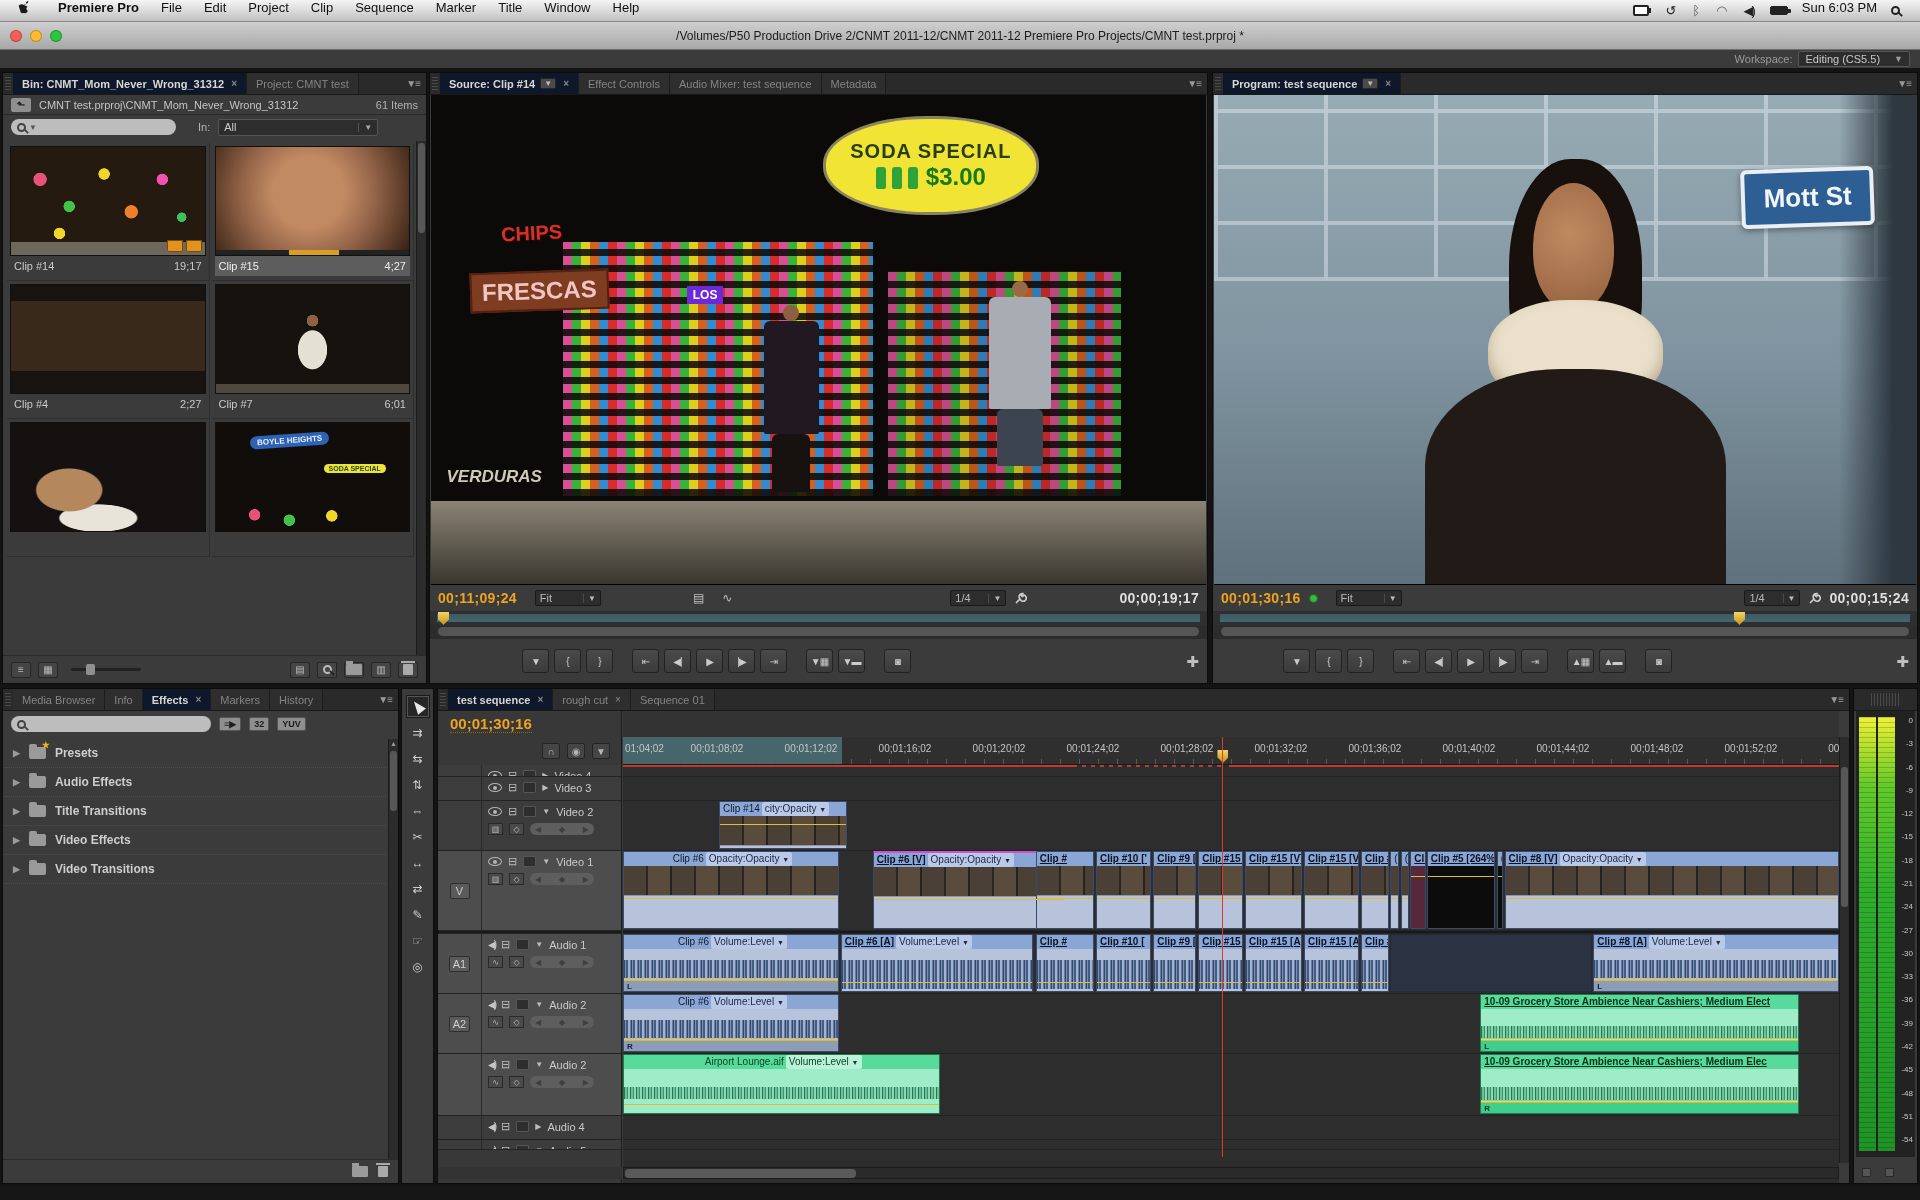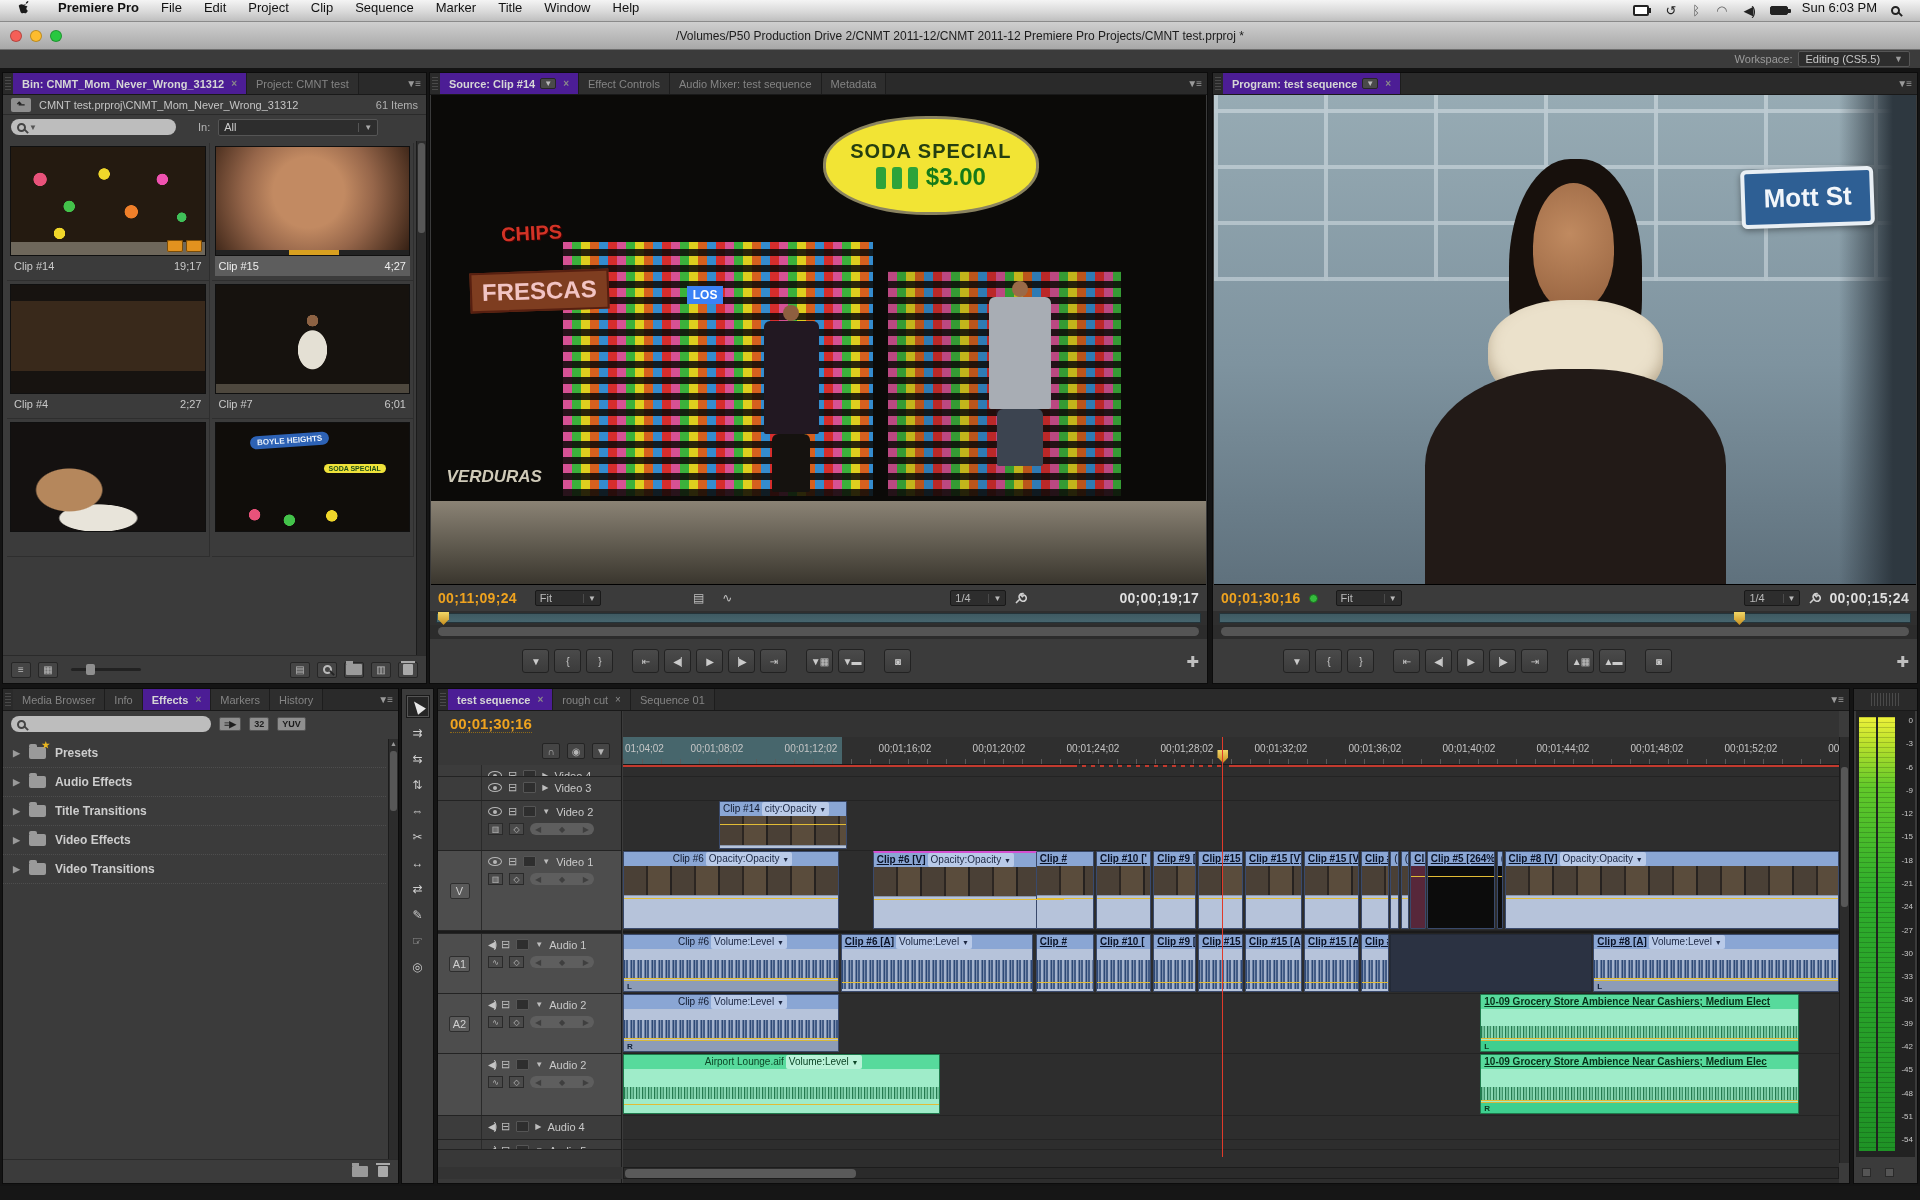--- a/index.html
+++ b/index.html
@@ -30,21 +30,21 @@
 
 
 .wsbar{position:absolute;left:0;top:50px;width:1920px;height:20px;background:#3b3b3b;border-bottom:2px solid #141414;display:flex;align-items:center;justify-content:flex-end;padding-right:10px;color:#9b9b9b;}
 .wsdrop{margin-left:6px;background:#2d2d2d;border:1px solid #565656;border-radius:2px;padding:1px 6px;color:#c8c8c8;display:flex;align-items:center;gap:14px;}
 .wsdrop .dd{color:#9a9a9a;font-size:9px;}
 
 
 .panel{position:absolute;background:#3b3b3b;border:1px solid #0c0c0c;}
 .tabbar{height:22px;background:#2a2a2a;border-bottom:1px solid #191919;display:flex;align-items:stretch;overflow:hidden;}
 .tab{display:flex;align-items:center;gap:5px;padding:0 9px;background:#2e2e2e;border-right:1px solid #1d1d1d;color:#848484;white-space:nowrap;font-size:11px;}
-.tab.active{background:#4c1d95;color:#d6d6d6;font-weight:bold;}
+.tab.active{background:#0f172a;color:#d6d6d6;font-weight:bold;}
 .tab .x{color:#8a8a8a;font-size:10px;margin-left:2px;}
 .tab .ddbox{background:#4a4a4a;border:1px solid #262626;font-size:8px;color:#bbb;padding:0 3px;border-radius:2px;}
 .panelmenu{margin-left:auto;display:flex;align-items:center;padding:0 6px;color:#9a9a9a;font-size:10px;letter-spacing:-1px;}
 .grip{width:6px;background:repeating-linear-gradient(0deg,#4a4a4a 0 1px,transparent 1px 3px);margin:4px 2px;}
 
 
 #bin-path{height:20px;display:flex;align-items:center;padding:0 8px;gap:8px;border-bottom:1px solid #2a2a2a;color:#c4c4c4;}
 .upfolder{width:20px;height:14px;background:#8f8f8f;border-radius:2px;color:#222;font-size:10px;line-height:13px;text-align:center;font-weight:bold;}
 #bin-count{margin-left:auto;color:#b0b0b0;}
 #bin-search-row{height:24px;display:flex;align-items:center;padding:0 8px;gap:8px;}
@@ -106,21 +106,21 @@
 .srcscene{position:absolute;inset:0;background:#0b0a08;}
 .floor{position:absolute;left:0;right:0;bottom:0;height:17%;background:linear-gradient(#8b8375,#5a554a 60%,#3a362e);}
 .shelf{position:absolute;opacity:.92;background-image:repeating-linear-gradient(0deg,rgba(10,8,6,.85) 0 7px,transparent 7px 16px),repeating-linear-gradient(90deg,#e858a0 0 9px,#40c040 9px 18px,#f0e020 18px 27px,#e86820 27px 36px,#3898e0 36px 45px,#e83030 45px 54px);}
 .sodasign{position:absolute;background:#f2e434;border-radius:48%;display:flex;flex-direction:column;align-items:center;justify-content:center;box-shadow:0 0 0 3px #8a8360;}
 .sodasign .l1{color:#253f10;font-weight:bold;font-size:20px;letter-spacing:1px;}
 .sodasign .l2{color:#157a18;font-weight:bold;font-size:24px;}
 .bottles{display:flex;gap:6px;margin-top:2px;}
 .bottles i{width:10px;height:22px;background:#2da33a;border-radius:3px 3px 2px 2px;}
 .chips{position:absolute;color:#d23326;font-weight:bold;font-size:20px;transform:rotate(-3deg);text-shadow:1px 1px 0 #400;}
 .frescas{position:absolute;background:#7e3d20;color:#f2c4c4;font-weight:bold;font-size:24px;padding:4px 10px;transform:rotate(-2deg);border:2px solid #571f10;}
-.losbox{position:absolute;background:#3b82f6;color:#fff;font-weight:bold;font-size:12px;padding:2px 6px;}
+.losbox{position:absolute;background:#6d28d9;color:#fff;font-weight:bold;font-size:12px;padding:2px 6px;}
 .verduras{position:absolute;color:#cfcab8;font-style:italic;font-weight:bold;font-size:17px;}
 .fig{position:absolute;}
 .fig .head{width:16px;height:16px;border-radius:50%;background:#8e5f40;margin:0 auto;}
 .fig .body{width:100%;border-radius:6px 6px 2px 2px;}
 
 
 .prgscene{position:absolute;inset:0;background:linear-gradient(180deg,#97abb4,#7e939f 55%,#5f717d);}
 .windows{position:absolute;left:0;top:0;right:0;height:38%;opacity:.45;background-image:repeating-linear-gradient(90deg,rgba(238,244,248,.9) 0 4px,transparent 4px 110px),repeating-linear-gradient(0deg,rgba(238,244,248,.9) 0 4px,transparent 4px 56px);}
 .darkside{position:absolute;right:0;top:0;width:11%;height:100%;background:linear-gradient(90deg,transparent,#2e3840 70%);}
 .mottsign{position:absolute;background:#2e5f94;border:4px solid #e9eff4;border-radius:6px;color:#f2f6fa;font-weight:bold;font-size:26px;display:flex;align-items:center;justify-content:center;transform:rotate(-2deg);box-shadow:0 2px 6px rgba(0,0,0,.4);}

